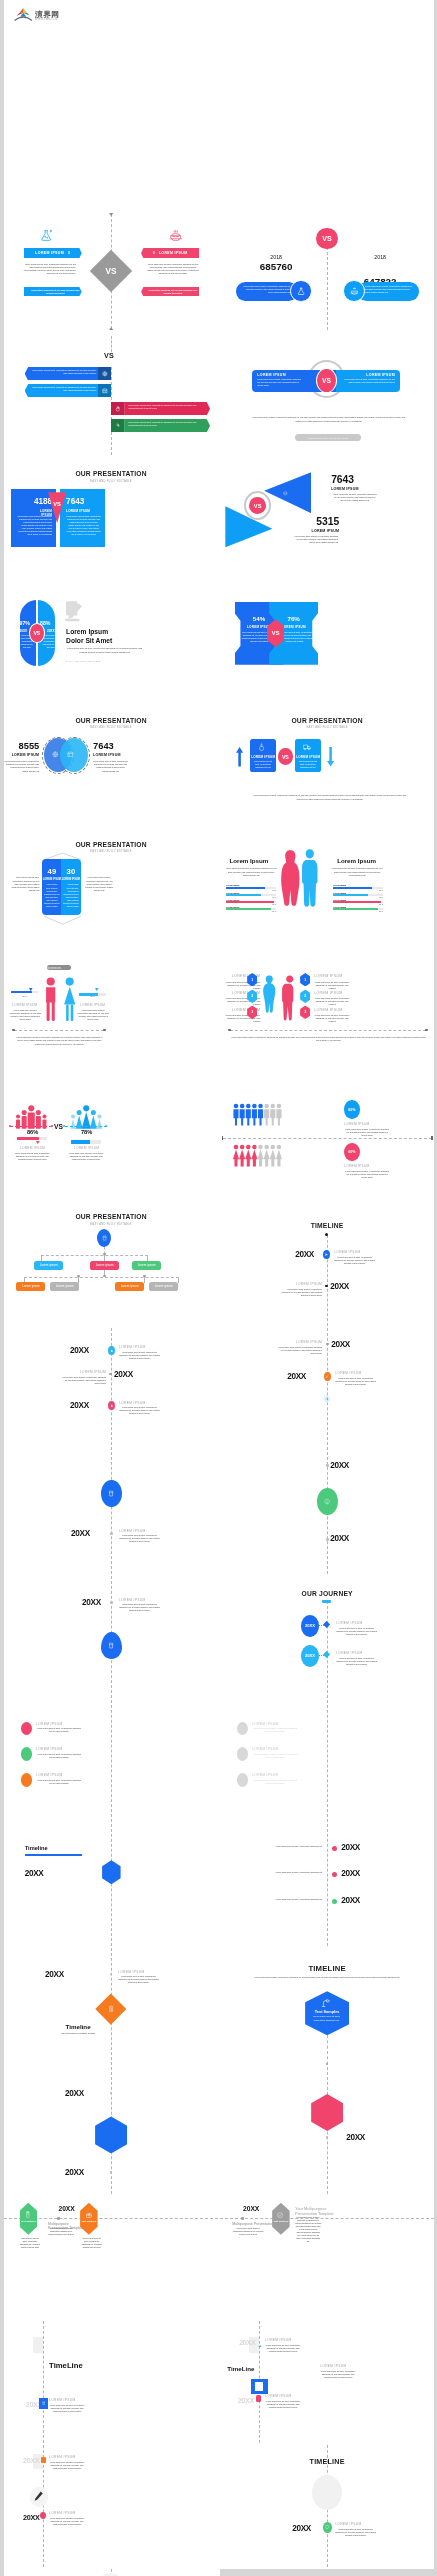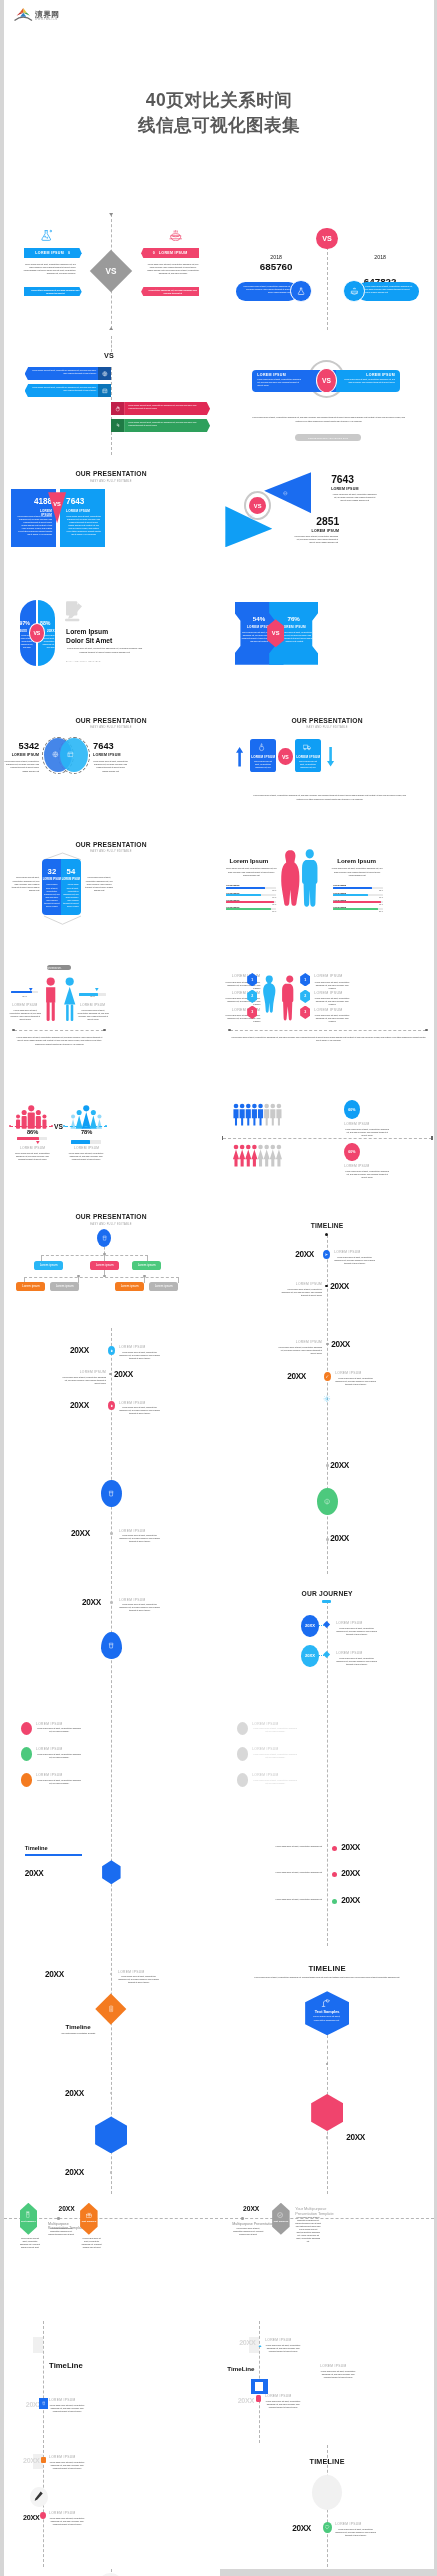--- a/index.html
+++ b/index.html
@@ -68,24 +68,20 @@
           <path d="M11 13 L5 19 L18 13 Z" fill="#c4302b"></path>
           <path d="M18 13 L12 21 L24 21 Z" fill="#2d7fc4"></path>
           <path d="M1 28 Q18 15 35 28" stroke="#6b6b6b" stroke-width="2.5" fill="none"></path>
         </svg>
       </div>
       <div class="logo-txt">
         <div class="cn">演界网</div>
         <div class="en">WWW.YANJ.CN</div>
       </div>
     </div>
-    <div class="title">
-      <div>40页对比关系时间</div>
-      <div>线信息可视化图表集</div>
-    </div>
   </div>
 
   <div class="grid">
 
   <div class="row">
 
     <div class="slide">
       <div class="c dash-v" style="left:107px;top:3.1px;height:115px;"></div>
       <div class="c" style="left:105px;top:2.1px;width:4.1px;height:3.1px;background:#8d8d8d;clip-path:polygon(0 0,100% 0,50% 100%);"></div>
       <div class="c" style="left:105px;top:116px;width:4.1px;height:3.1px;background:#8d8d8d;clip-path:polygon(50% 0,100% 100%,0 100%);"></div>
@@ -284,21 +280,21 @@
       </div>
       <div class="c ico" style="left:29px;top:55px;">
         <svg width="4.6" height="4.6" viewBox="0 0 24 24" fill="none" stroke="#cfe3ff" stroke-width="2">
           <path d="M3 9h18v11H3z"></path>
               <path d="M3 9l2-5h14l2 5"></path>
             </svg>
       </div>
       <div class="c" style="left:111px;top:14.4px;font-size:10.3px;font-weight:bold;color:#111;">7643</div>
       <div class="c" style="left:111px;top:28px;font-size:3.6px;font-weight:bold;color:#1a1a1a;letter-spacing:0.2px;">LOREM IPSUM</div>
       <div class="c lorem" style="left:111px;top:34px;width:47px;">Lorem ipsum dolor sit amet, consectetuer adipiscing elit, sed diam nonummy nibh euismod tincidunt ut laoreet dolore magna aliquam erat</div>
-      <div class="c" style="left:56px;top:57px;width:63px;text-align:right;font-size:10.3px;font-weight:bold;color:#111;">2851</div>
+      <div class="c" style="left:56px;top:57px;width:63px;text-align:right;font-size:10.3px;font-weight:bold;color:#111;">5315</div>
       <div class="c" style="left:56px;top:70px;width:63px;text-align:right;font-size:3.6px;font-weight:bold;color:#1a1a1a;letter-spacing:0.2px;">LOREM IPSUM</div>
       <div class="c lorem r" style="left:71px;top:76px;width:47px;">Lorem ipsum dolor sit amet, consectetuer adipiscing elit, sed diam nonummy nibh euismod tincidunt ut laoreet dolore magna aliquam erat</div>
     </div>
   </div>
 
   <div class="row">
 
     <div class="slide">
       <div class="c" style="left:15.5px;top:16.5px;width:17.5px;height:66px;background:#1a6cf0;
            border-radius:36px 0 0 36px;"></div>
@@ -362,21 +358,21 @@
               <path d="M3 12h18M12 3a15 15 0 0 1 0 18a15 15 0 0 1 0-18"></path>
             </svg>
       </div>
       <div class="c ico" style="left:63px;top:44px;">
         <svg width="6.7" height="6.7" viewBox="0 0 24 24" fill="none" stroke="#fff" stroke-width="1.5">
           <path d="M3 9h18v11H3z"></path>
               <path d="M3 9l2-5h14l2 5"></path>
               <path d="M8 9v11"></path>
             </svg>
       </div>
-      <div class="c" style="left:5.2px;top:34px;width:30px;text-align:right;font-size:9.3px;font-weight:bold;color:#111;">5342</div>
+      <div class="c" style="left:5.2px;top:34px;width:30px;text-align:right;font-size:9.3px;font-weight:bold;color:#111;">8555</div>
       <div class="c" style="left:5.2px;top:46px;width:30px;text-align:right;font-size:3.6px;font-weight:bold;color:#1a1a1a;letter-spacing:0.2px;">LOREM IPSUM</div>
       <div class="c lorem r" style="left:0px;top:53px;width:35px;">Lorem ipsum dolor sit amet, consectetuer adipiscing elit, sed diam nonummy nibh euismod tincidunt ut laoreet dolore magna aliquam erat</div>
       <div class="c" style="left:89px;top:34px;font-size:9.3px;font-weight:bold;color:#111;">7643</div>
       <div class="c" style="left:89px;top:46px;font-size:3.6px;font-weight:bold;color:#1a1a1a;letter-spacing:0.2px;">LOREM IPSUM</div>
       <div class="c lorem" style="left:89px;top:53px;width:35px;">Lorem ipsum dolor sit amet, consectetuer adipiscing elit, sed diam nonummy nibh euismod tincidunt ut laoreet dolore magna aliquam erat</div>
     </div>
 
     <div class="slide">
       <div class="c ttl" style="top:9.3px;">OUR PRESENTATION</div>
       <div class="c sub" style="top:17.5px;">EASY AND FULLY EDITABLE</div>
@@ -420,24 +416,24 @@
 
     <div class="slide">
       <div class="c ttl" style="top:9.3px;">OUR PRESENTATION</div>
       <div class="c sub" style="top:17.5px;">EASY AND FULLY EDITABLE</div>
 
       <svg class="c" style="left:38px;top:20.6px;" width="41" height="8.2" viewBox="0 0 80 16">
         <polyline points="4,15 40,2 76,15" fill="none" stroke="#c4c4c4" stroke-width="1.4"></polyline>
           </svg>
       <div class="c" style="left:38px;top:28px;width:19.6px;height:56px;background:#1a6cf0;border-radius:4.1px 0 0 4.1px;"></div>
       <div class="c" style="left:57px;top:28px;width:19.6px;height:56px;background:#0f9ef5;border-radius:0 4.1px 4.1px 0;"></div>
-      <div class="c" style="left:38px;top:36px;width:19.6px;text-align:center;font-size:7.7px;font-weight:bold;color:#fff;">32</div>
+      <div class="c" style="left:38px;top:36px;width:19.6px;text-align:center;font-size:7.7px;font-weight:bold;color:#fff;">49</div>
       <div class="c" style="left:38px;top:47px;width:19.6px;text-align:center;font-size:2.6px;font-weight:bold;color:#fff;">LOREM IPSUM</div>
       <div class="c lorem w" style="left:40px;top:52px;width:15.5px;">Lorem ipsum dolor sit amet, consectetuer adipiscing elit, sed diam nonummy nibh euismod tincidunt ut laoreet dolore magna</div>
-      <div class="c" style="left:57px;top:36px;width:19.6px;text-align:center;font-size:7.7px;font-weight:bold;color:#fff;">54</div>
+      <div class="c" style="left:57px;top:36px;width:19.6px;text-align:center;font-size:7.7px;font-weight:bold;color:#fff;">30</div>
       <div class="c" style="left:57px;top:47px;width:19.6px;text-align:center;font-size:2.6px;font-weight:bold;color:#fff;">LOREM IPSUM</div>
       <div class="c lorem w r" style="left:59px;top:52px;width:15.5px;">Lorem ipsum dolor sit amet, consectetuer adipiscing elit, sed diam nonummy nibh euismod tincidunt ut laoreet dolore magna</div>
       <svg class="c" style="left:38px;top:84px;" width="41" height="10.3" viewBox="0 0 80 20">
         <polyline points="4,2 40,18 76,2" fill="none" stroke="#c4c4c4" stroke-width="1.4"></polyline>
           </svg>
       <div class="c lorem r" style="left:5.2px;top:45px;width:30px;">Lorem ipsum dolor sit amet, consectetuer adipiscing elit, sed diam nonummy nibh euismod tincidunt ut laoreet dolore magna aliquam erat</div>
       <div class="c lorem" style="left:80px;top:45px;width:30px;">Lorem ipsum dolor sit amet, consectetuer adipiscing elit, sed diam nonummy nibh euismod tincidunt ut laoreet dolore magna aliquam erat</div>
     </div>
 
     <div class="slide">

